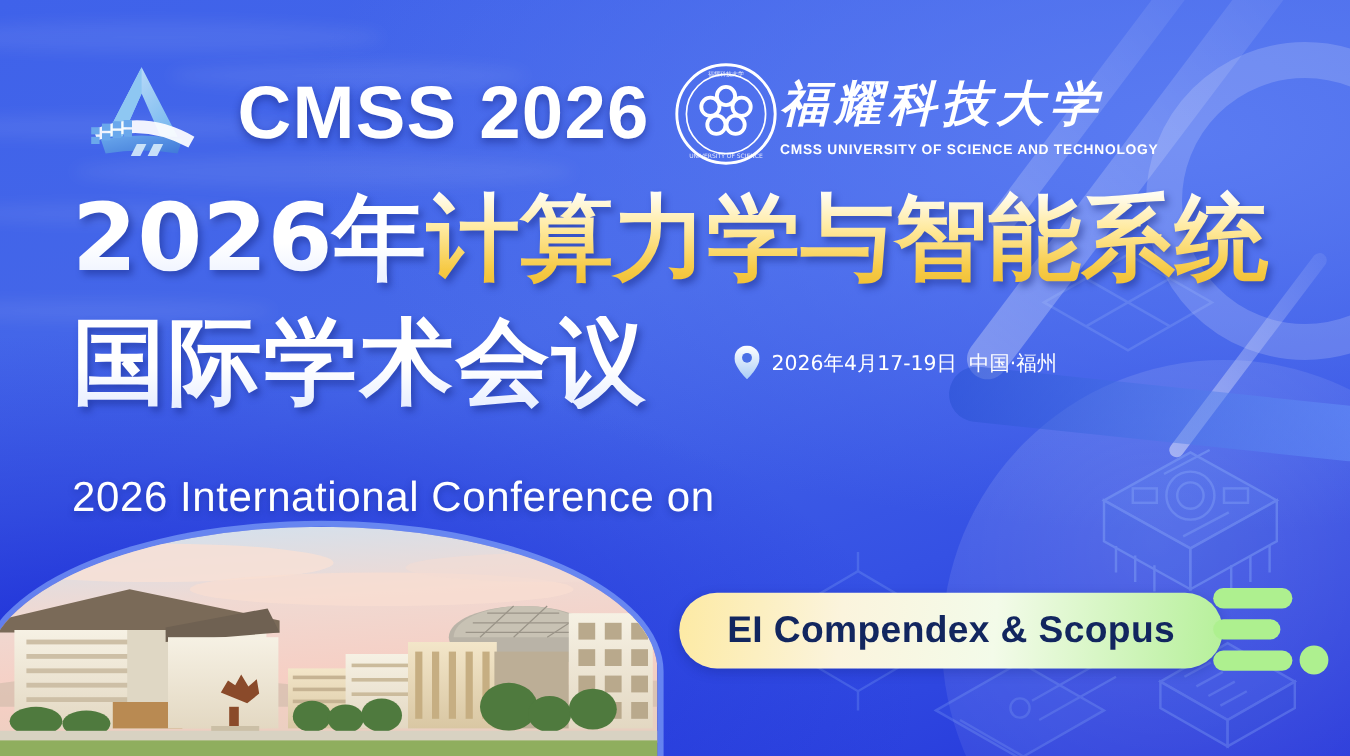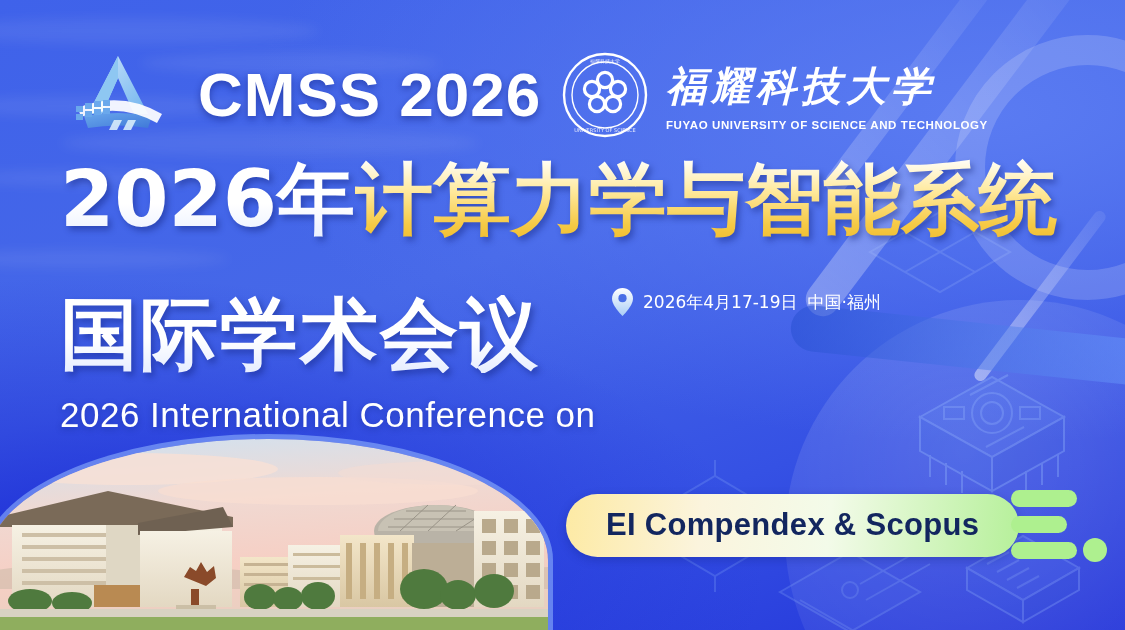--- a/index.html
+++ b/index.html
@@ -58,21 +58,21 @@
 
   
   .header{ position:absolute; left:62px; top:48px; display:flex; align-items:center; gap:24px; }
   .cmss-logo{ width:112px; height:92px; }
   .cmss-text{
     font-size:62px; font-weight:bold; color:#ffffff; letter-spacing:1px;
     text-shadow:0 3px 7px rgba(10,25,110,.45);
     white-space:nowrap;
   }
 
-  .uni{ position:absolute; left:562px; top:52px; display:flex; align-items:center; gap:18px; }
+  .uni{ position:absolute; left:562px; top:52px; display:flex; align-items:center; gap:2px; }
   .uni-seal{ width:86px; height:86px; }
   .uni-names{ display:flex; flex-direction:column; gap:5px; }
   .uni-cn{
     font-family:"DejaVu Sans","Liberation Sans",sans-serif;
     font-size:40px; font-weight:bold; color:#fff; letter-spacing:5px;
     white-space:nowrap; font-style:italic;
   }
   .uni-en{
     font-size:11.5px; font-weight:bold; color:#fff; letter-spacing:.6px;
     white-space:nowrap; text-align:center;
@@ -89,21 +89,20 @@
     position:absolute; left:60px; top:263px;
     font-family:"DejaVu Sans","Liberation Sans",sans-serif;
     font-size:78px; font-weight:bold; letter-spacing:2px; white-space:nowrap;
     line-height:1;
   }
   .t-white{
     color:#ffffff;
     background:linear-gradient(180deg,#ffffff 55%,#e6edff 100%);
     -webkit-background-clip:text; background-clip:text; -webkit-text-fill-color:transparent;
     filter:drop-shadow(3px 4px 3px rgba(10,25,110,.40));
-    margin-top:32px;
   }
   .t-gold{
     background:linear-gradient(180deg,#fffdf3 8%,#ffeaa0 40%,#f6ca46 78%,#eebb2c 100%);
     -webkit-background-clip:text; background-clip:text; -webkit-text-fill-color:transparent;
     filter:drop-shadow(3px 4px 3px rgba(10,25,110,.40));
   }
 
   
   .meta{
     position:absolute; left:612px; top:288px;
@@ -370,21 +369,21 @@
         <circle cx="35" cy="52" r="7.6"></circle>
         <circle cx="51" cy="52" r="7.6"></circle>
       </g>
       <g fill="#ffffff" opacity=".85" font-size="5" font-family="DejaVu Sans, sans-serif">
         <text x="43" y="11" text-anchor="middle">福耀科技大学</text>
         <text x="43" y="80" text-anchor="middle">UNIVERSITY OF SCIENCE</text>
       </g>
     </svg>
     <div class="uni-names">
       <div class="uni-cn">福耀科技大学</div>
-      <div class="uni-en">FUYAO UNIVERSITY OF SCIENCE AND TECHNOLOGY</div>
+      <div class="uni-en">CMSS UNIVERSITY OF SCIENCE AND TECHNOLOGY</div>
     </div>
   </div>
 
   <div class="title-cn-1">
     <span class="t-white">2026年</span><span class="t-gold">计算力学与智能系统</span>
   </div>
   <div class="title-cn-2 t-white">国际学术会议</div>
 
   <div class="meta">
     <svg class="pin" viewBox="0 0 21 28">

